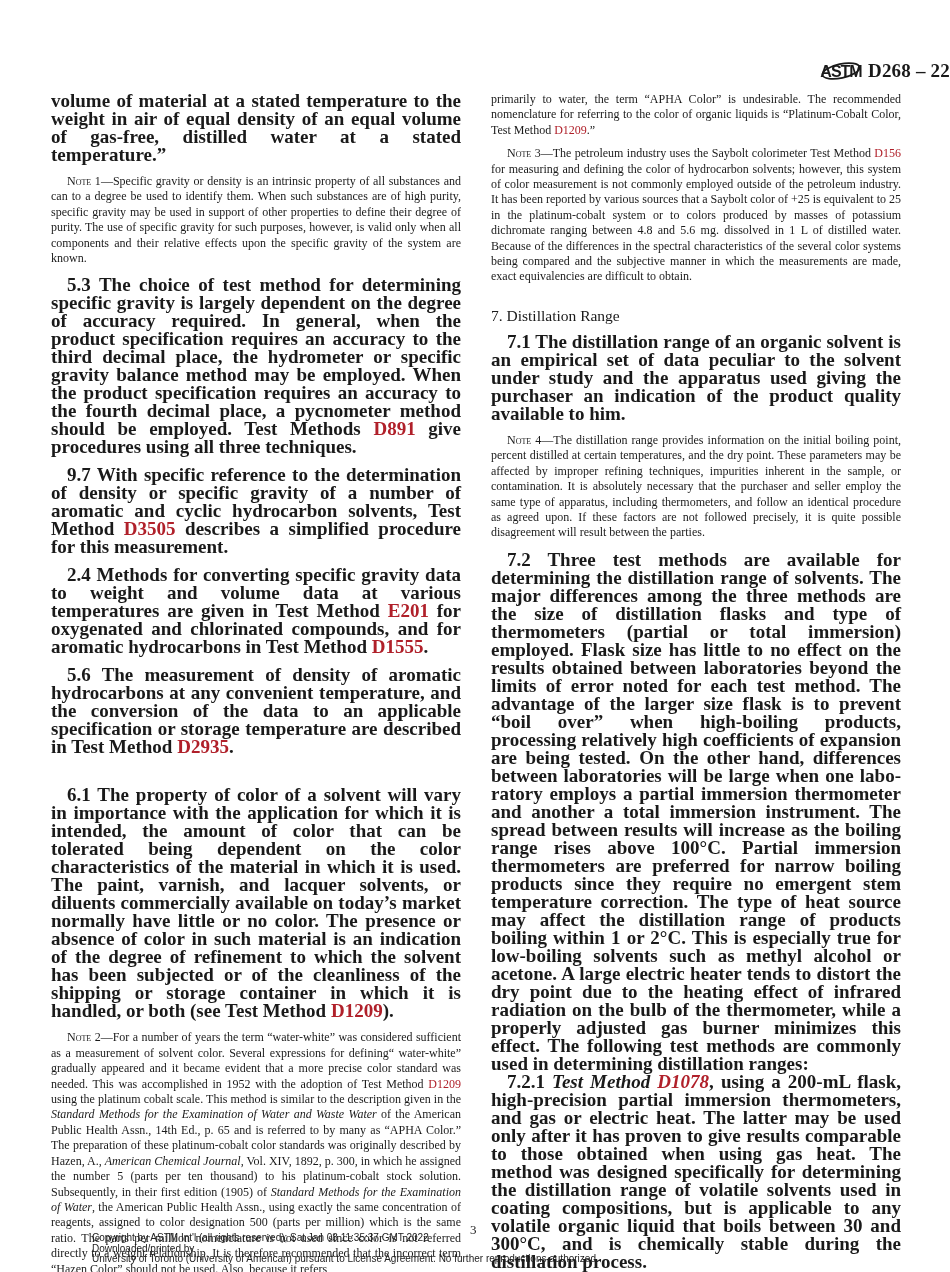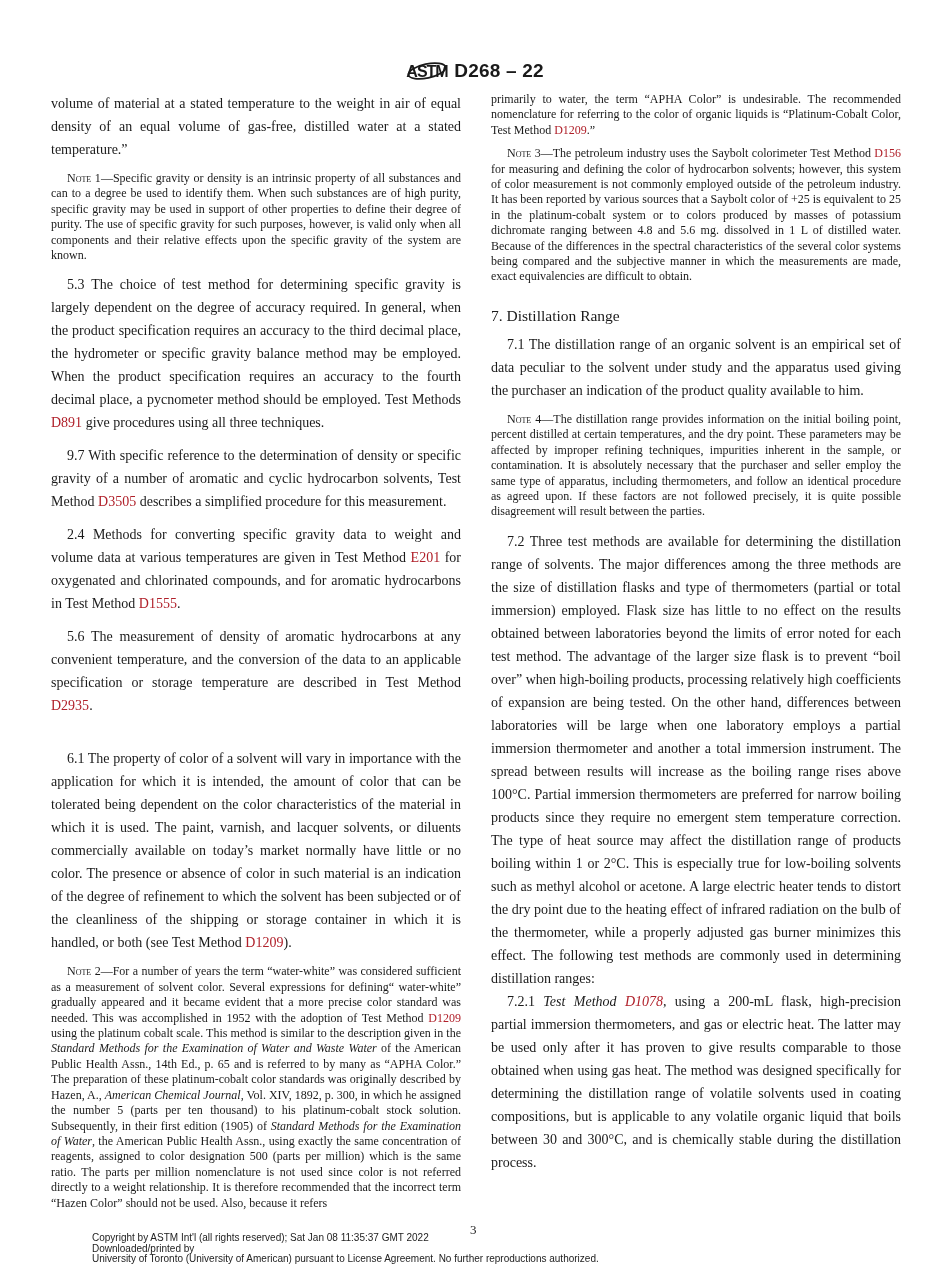--- a/index.html
+++ b/index.html
@@ -1,23 +1,23 @@
 <!DOCTYPE html>
 <html><head>
 <meta charset="utf-8">
 <style>
   html, body { margin: 0; padding: 0; background: #ffffff; }
   body { width: 950px; height: 1272px; position: relative; overflow: hidden; color: #1a1a1a; }
-  .header { position: absolute; top: 56px; left: 0; width: 950px; height: 30px; display: flex; justify-content: center; align-items: center; gap: 6px; }
+  .header { position: absolute; top: 56px; left: 0; width: 950px; height: 30px; display: flex; justify-content: flex-end; align-items: center; gap: 6px; }
   .logo { width: 42px; height: 30px; display: inline-block; }
-  .doc-id { font-family: Liberation Sans, sans-serif; font-weight: bold; font-size: 19px; color: #1a1a1a; letter-spacing: 0.2px; }
+  .doc-id { font-family: Liberation Serif, serif; font-weight: bold; font-size: 19px; color: #1a1a1a; letter-spacing: 0.2px; }
   .col { position: absolute; top: 92px; font-family: "Liberation Serif", serif; text-align: justify; }
   .col-left { left: 51px; width: 410px; }
   .col-right { left: 491px; width: 410px; }
-  .body-p { font-size: 14px; line-height: 23px; margin: 0; hyphens: manual; }
+  .body-p { font-size: 19px; line-height: 18px; margin: 0; hyphens: manual; font-weight: bold; }
   .indent { text-indent: 16px; }
   .note { font-size: 12px; line-height: 15.4px; margin: 0; }
   .note .nlabel { font-variant: small-caps; }
   .heading { font-family: "Liberation Serif", serif; font-weight: normal; font-size: 15.5px; margin: 0; }
   .link { color: #b0202a; }
   .it { font-style: italic; }
   .gap-s { height: 8px; }
   .gap-m { height: 10px; }
   .gap-l { height: 22px; }
   .page-num { position: absolute; top: 1222px; left: 470px; font-family: "Liberation Serif", serif; font-size: 13px; }

